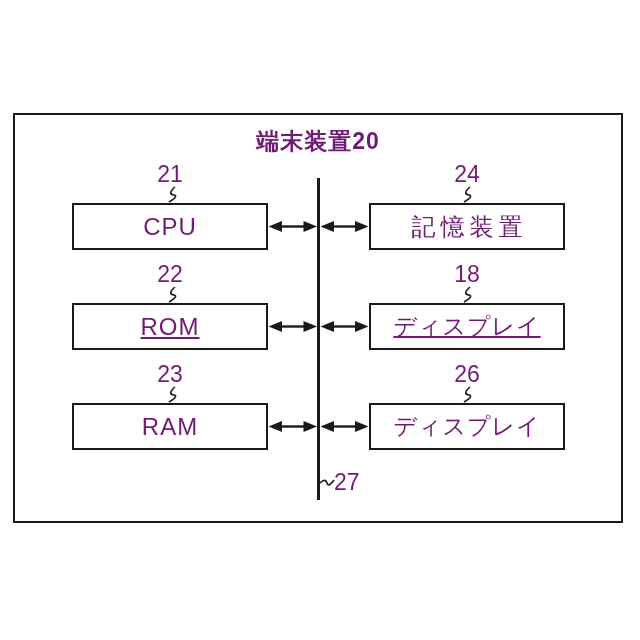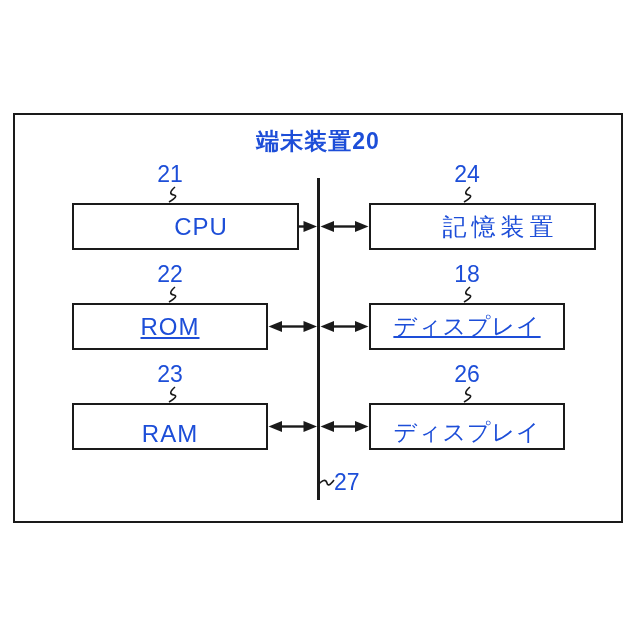--- a/index.html
+++ b/index.html
@@ -6,21 +6,21 @@
     margin: 0;
     padding: 0;
     background: #ffffff;
   }
   .canvas {
     position: relative;
     width: 640px;
     height: 640px;
     background: #ffffff;
     font-family: "Liberation Sans", "DejaVu Sans", sans-serif;
-    color: #1d4ed8;
+    color: #701a75;
     overflow: hidden;
   }
   .frame {
     position: absolute;
     left: 13px;
     top: 113px;
     width: 606px;
     height: 406px;
     border: 2px solid #1a1a1a;
     background: #ffffff;
@@ -51,23 +51,23 @@
     border: 2px solid #1a1a1a;
     background: #ffffff;
     display: flex;
     align-items: center;
     justify-content: center;
     white-space: nowrap;
   }
   .box span { display: inline-block; }
   .col-left  { left: 72px; }
   .col-right { left: 369px; }
-  .row-0 { top: 203px; padding-left: 31px; }
+  .row-0 { top: 203px; }
   .row-1 { top: 303px; text-decoration: underline; }
-  .row-2 { top: 403px; align-items: flex-end; }
+  .row-2 { top: 403px; }
   .latin-label    { font-size: 24px; letter-spacing: 1px; }
   .cjk-label      { font-size: 23px; letter-spacing: 1px; }
   .cjk-label-wide { font-size: 24px; letter-spacing: 5px; padding-left: 5px; font-family: Liberation Serif, serif; }
   .ref {
     position: absolute;
     width: 196px;
     text-align: center;
     font-size: 23px;
     font-weight: 500;
     line-height: 1;

